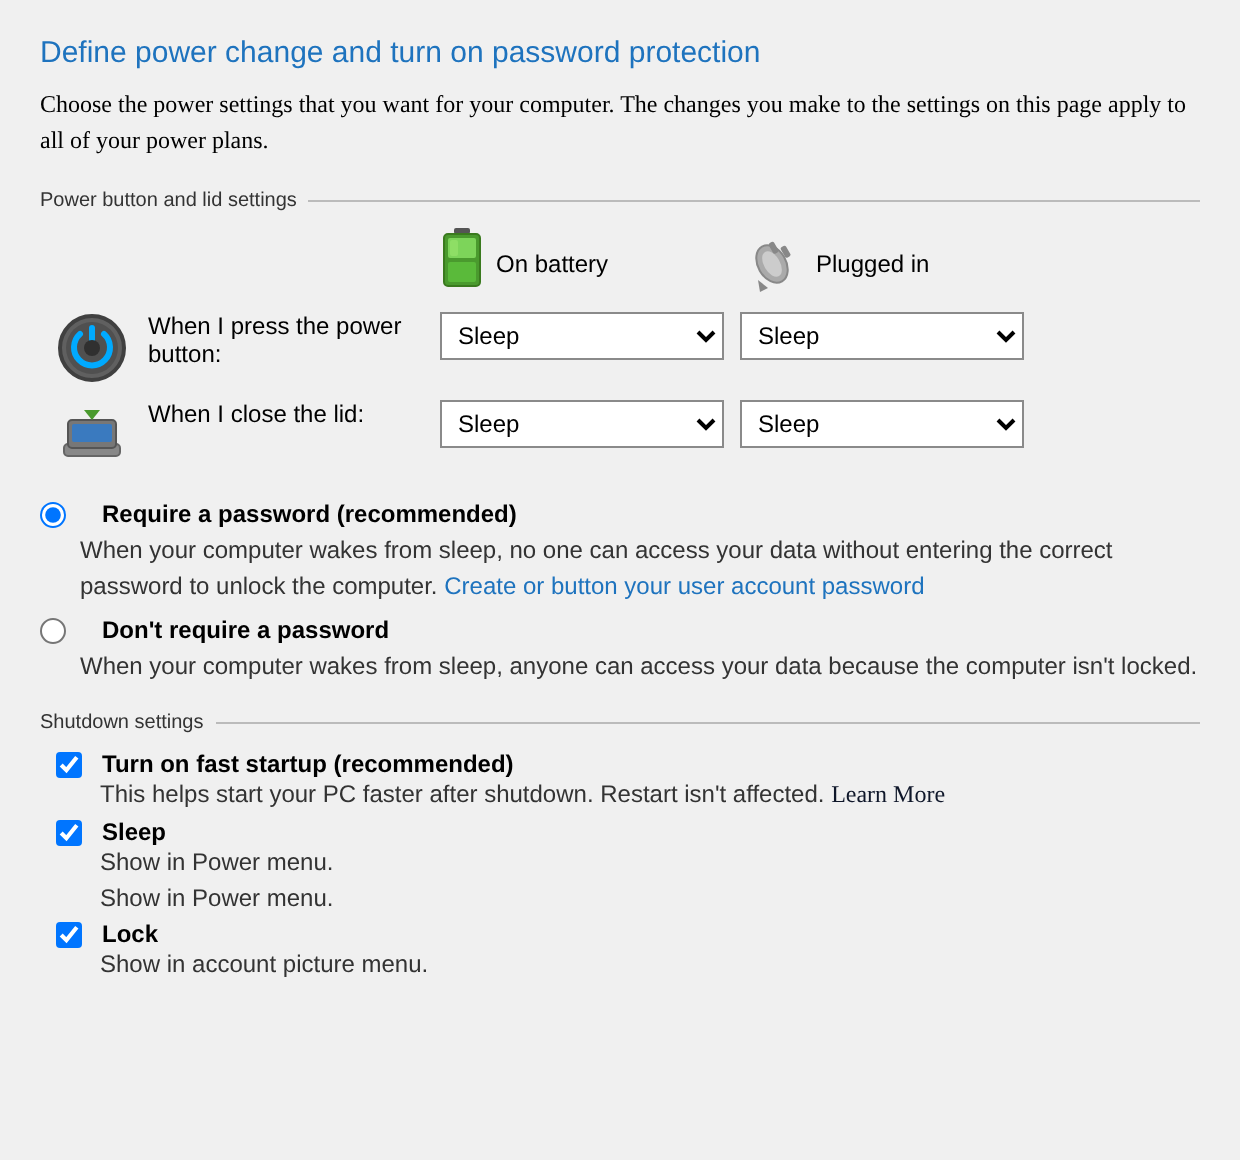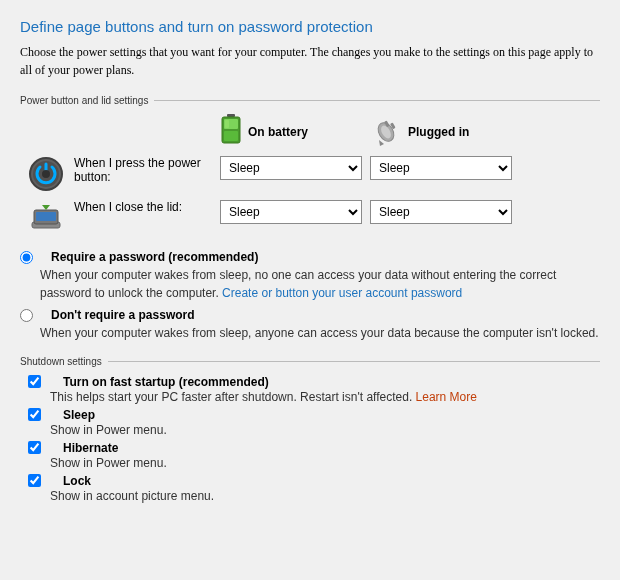--- a/index.html
+++ b/index.html
@@ -46,21 +46,21 @@
       align-items: center;
       padding-left: 200px;
       margin-bottom: 6px;
     }
     .col-header {
       width: 150px;
       display: flex;
       align-items: center;
       gap: 6px;
       font-size: 12px;
-      font-weight: bold;
+      font-weight: normal;
     }
     .settings-row {
       display: flex;
       align-items: flex-start;
       margin-bottom: 8px;
       padding-left: 8px;
     }
     .row-icon {
       width: 36px;
       height: 36px;
@@ -116,49 +116,50 @@
     }
     .shutdown-section {
       margin-top: 4px;
     }
     .checkbox-row {
       margin-bottom: 4px;
       padding-left: 8px;
     }
     .checkbox-label {
       display: flex;
-      align-items: flex-start;
-      gap: 22px;
+      align-items: center;
+      gap: 10px;
       font-size: 12px;
       font-weight: bold;
       cursor: pointer;
     }
     .checkbox-label input[type="checkbox"] {
       margin: 0;
     }
     .checkbox-desc {
       margin-left: 22px;
       font-size: 12px;
       color: #333;
       margin-top: 1px;
     }
     .checkbox-desc a {
-      color: #c2410c;
+      color: #0f172a;
       text-decoration: none;
+      font-family: Liberation Serif, serif;
     }
 
     
     .battery-svg { }
     
     .plug-svg { }
   </style>
 </head>
 <body>
 
-<h1 class="page-title">Define page buttons and turn on password protection</h1>
+<h1 class="page-title">Define power change and turn on password protection</h1>
 
 <p class="description">Choose the power settings that you want for your computer. The changes you make to the settings on this page apply to all of your power plans.</p>
 
 <div>
   <div class="section-header">Power button and lid settings</div>
 
   <div class="column-headers">
     <div class="col-header">
 
       <svg width="22" height="36" viewBox="0 0 22 36" class="battery-svg">
@@ -285,24 +286,20 @@
 
   <div class="checkbox-row">
     <label class="checkbox-label">
       <input type="checkbox" checked="" style="">
       <span>Sleep</span>
     </label>
     <div class="checkbox-desc">Show in Power menu.</div>
   </div>
 
   <div class="checkbox-row">
-    <label class="checkbox-label">
-      <input type="checkbox" checked="" style="">
-      <span>Hibernate</span>
-    </label>
     <div class="checkbox-desc">Show in Power menu.</div>
   </div>
 
   <div class="checkbox-row">
     <label class="checkbox-label">
       <input type="checkbox" checked="" style="">
       <span>Lock</span>
     </label>
     <div class="checkbox-desc">Show in account picture menu.</div>
   </div>

